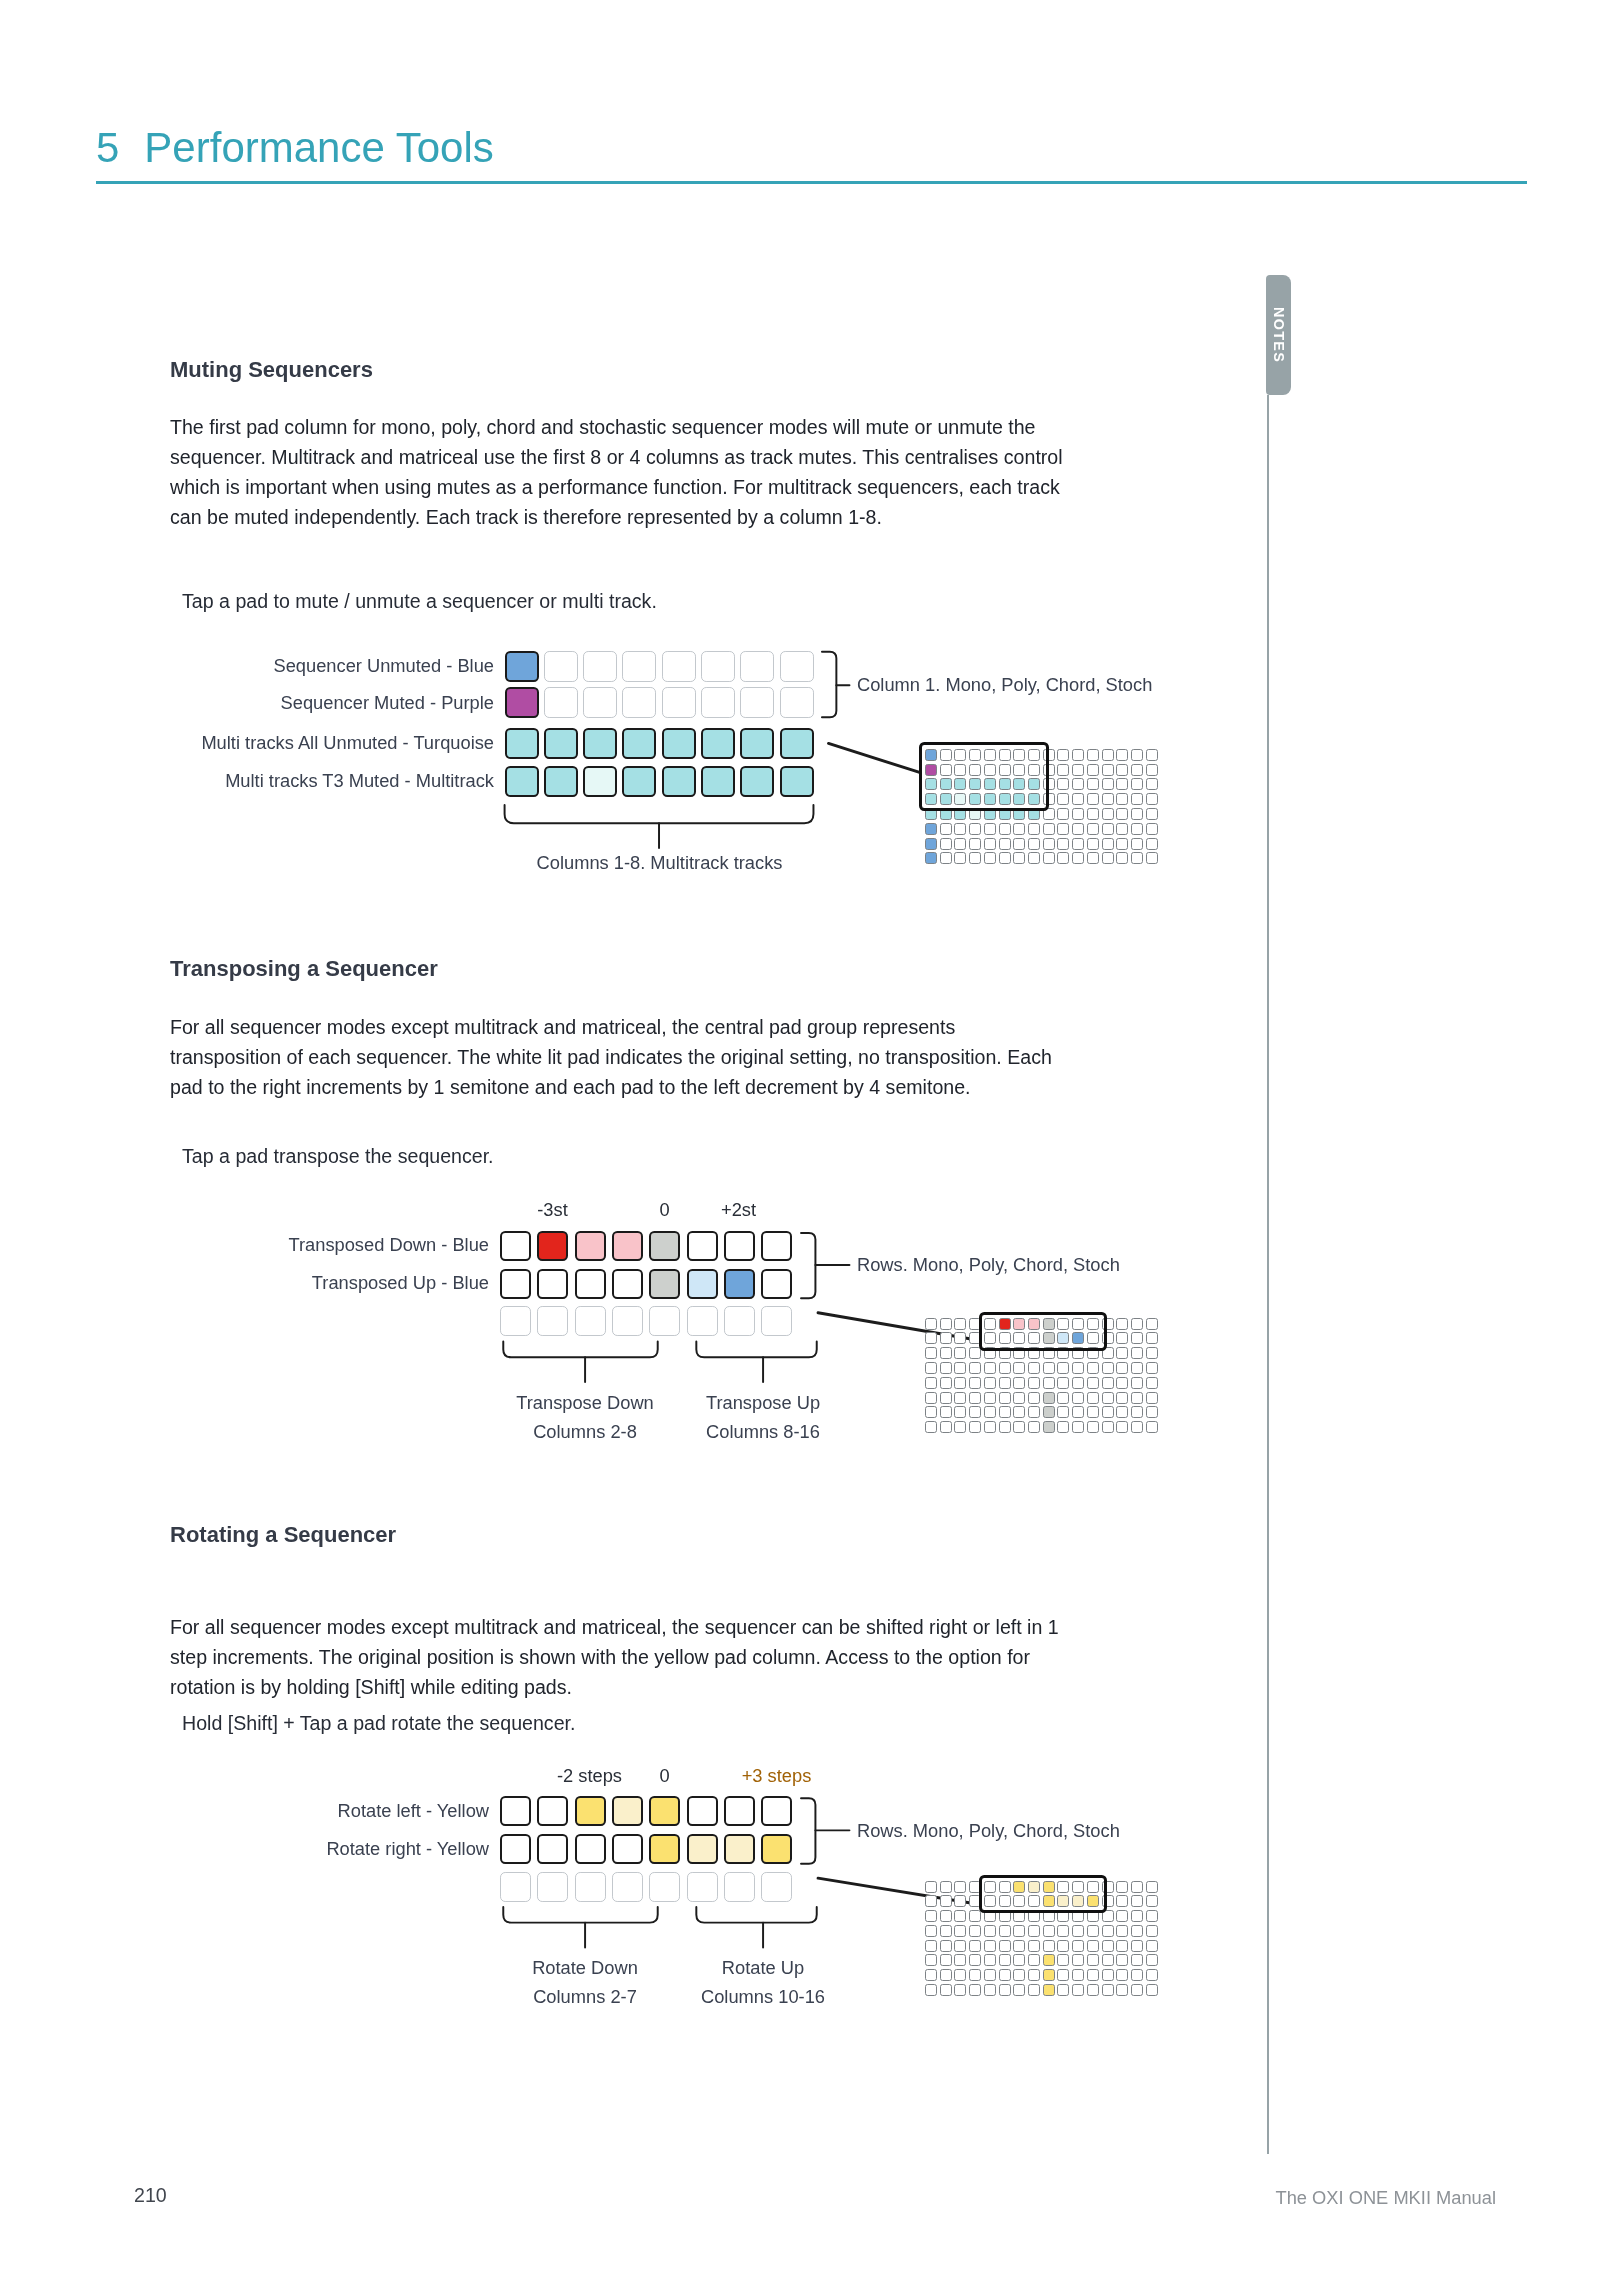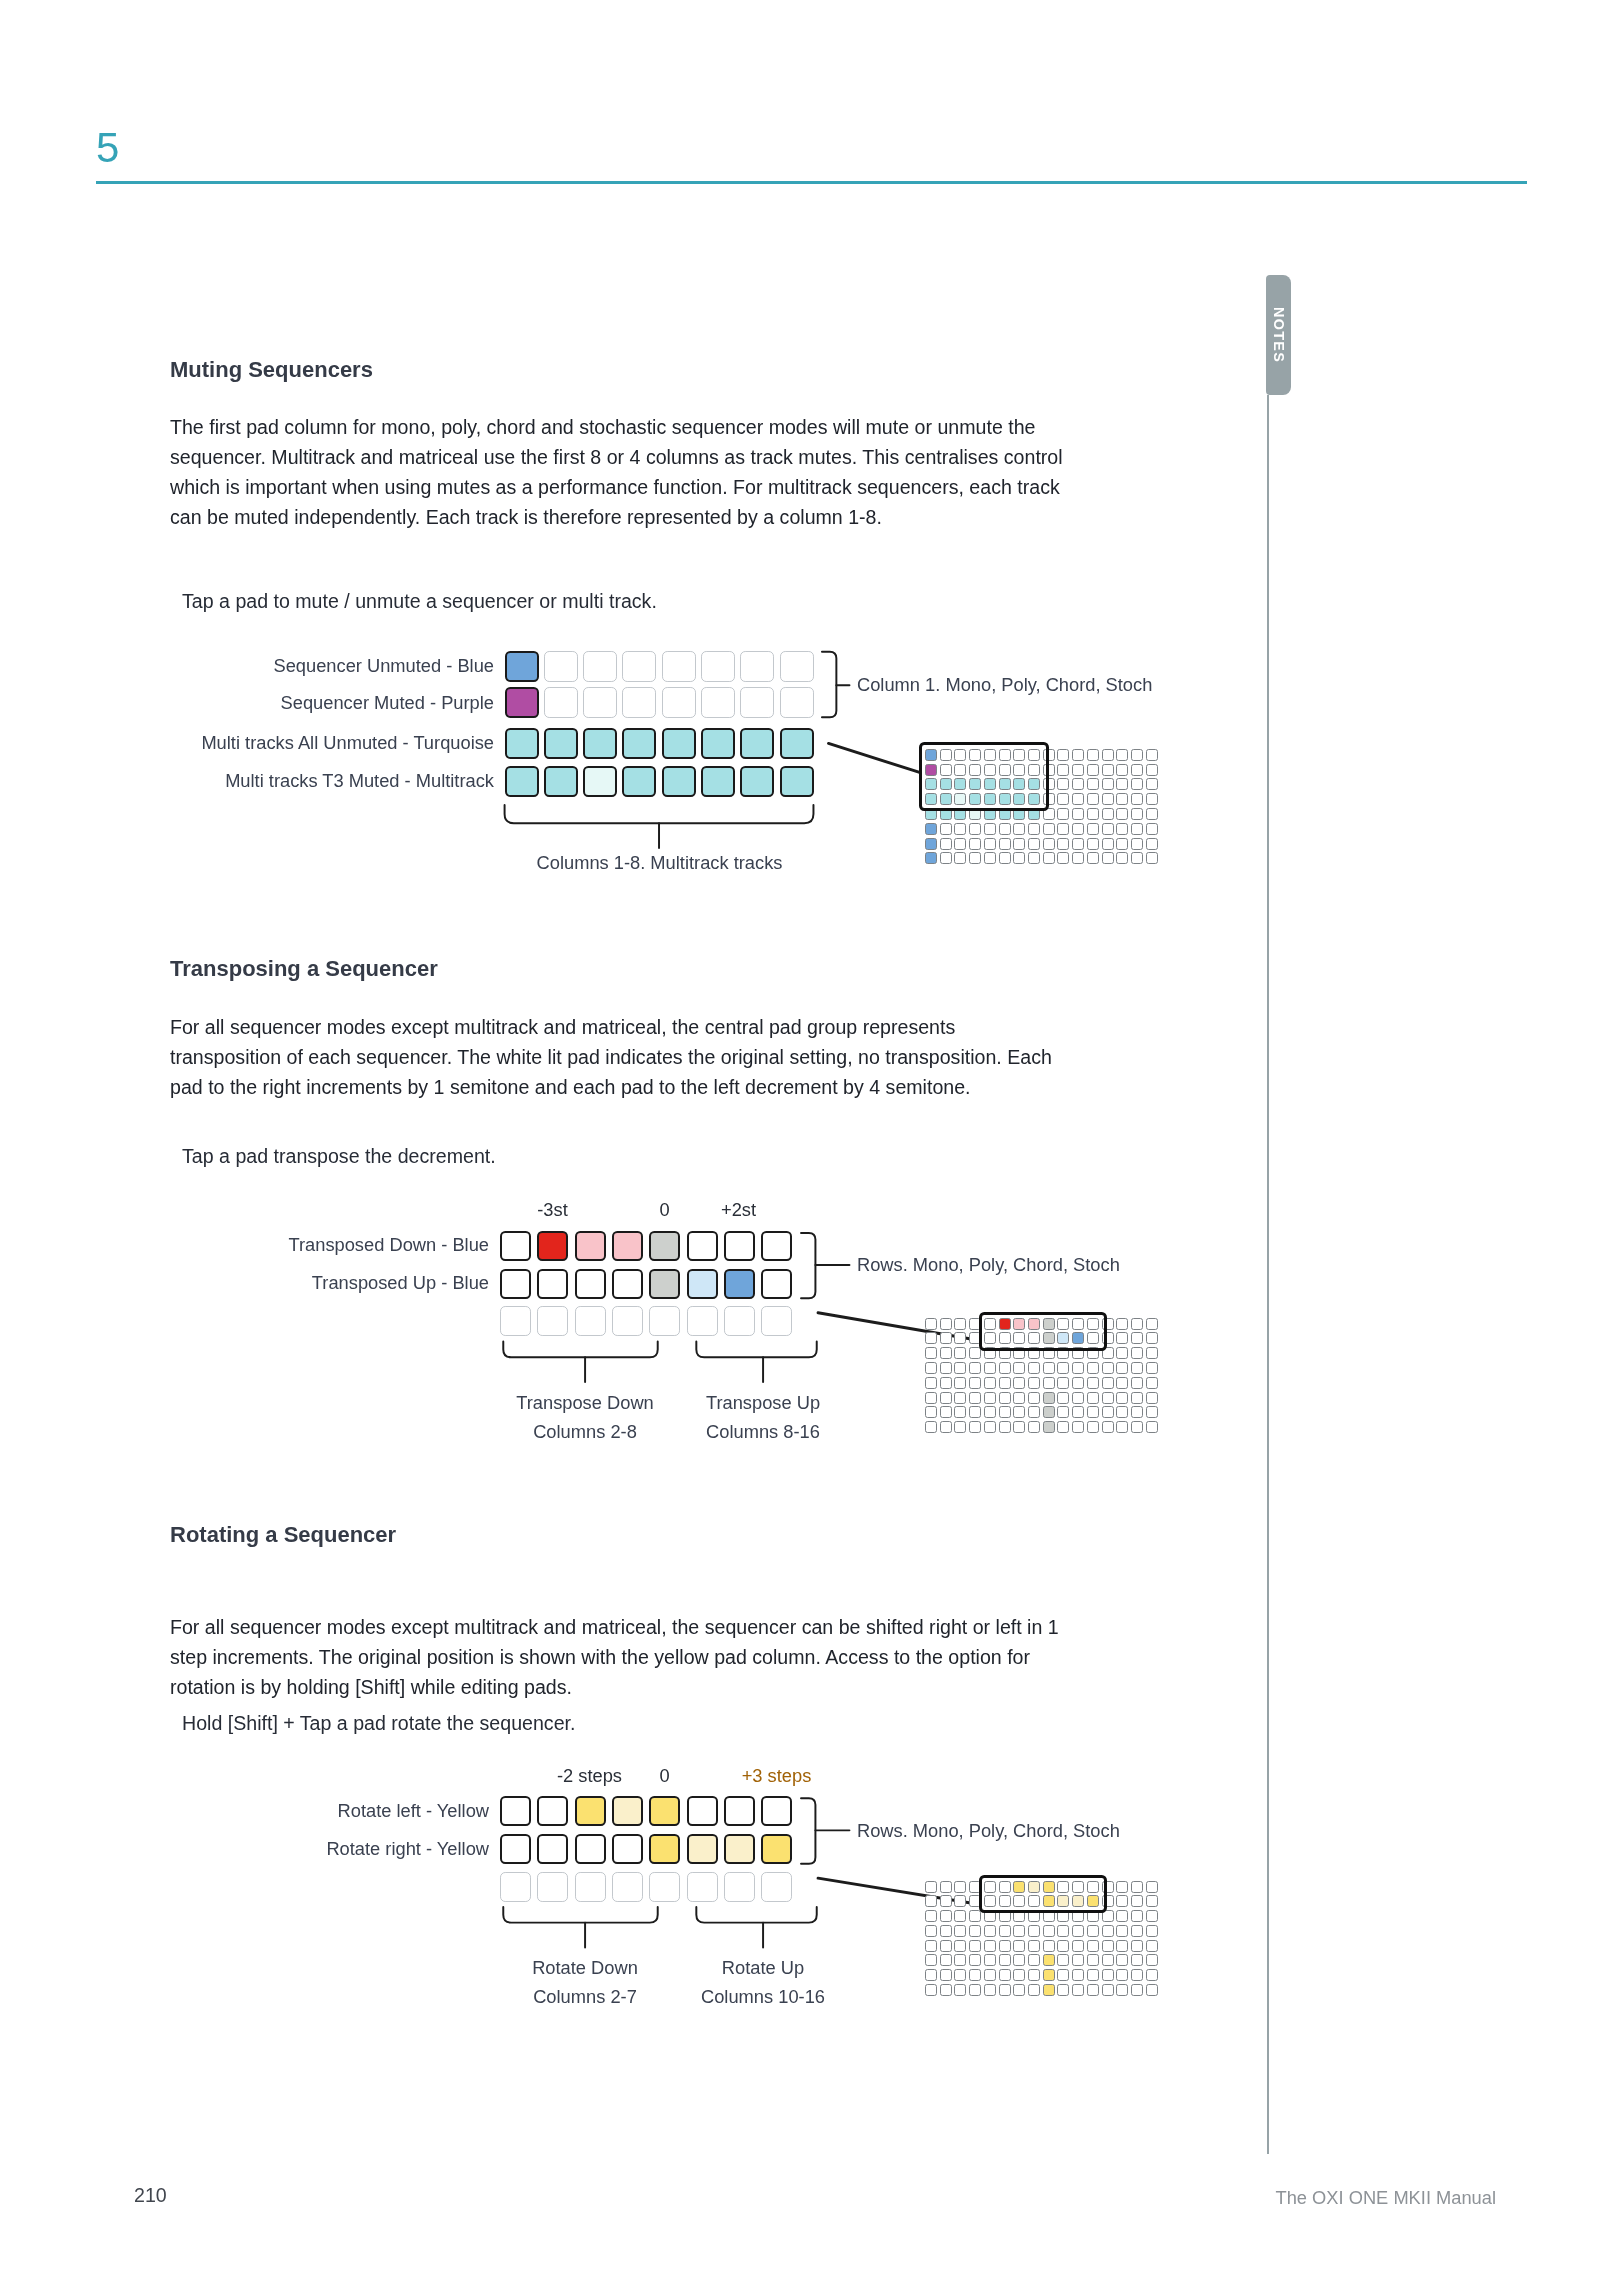--- a/index.html
+++ b/index.html
@@ -29,40 +29,41 @@
   .bracket-label{position:absolute;font-size:18.3px;line-height:29px;color:#3a4150;text-align:center;white-space:pre-line;}
   .hlbox{position:absolute;border:3.3px solid #101010;border-radius:5.2px;box-sizing:border-box;background:transparent;}
 </style>
 </head>
 <body>
 
 <div class="page">
 
   <div class="abs chapter">
     <span>5</span>
+    <span>Performance Tools</span>
   </div>
   <div class="abs chapter-rule"></div>
 
   <div class="abs notes-tab">
     <span>NOTES</span>
   </div>
   <div class="abs side-line"></div>
 
   <div class="abs sec-heading" style="top:357px">Muting Sequencers</div>
   <div class="abs sec-body" style="top:412px">The first pad column for mono, poly, chord and stochastic sequencer modes will mute or unmute the
 sequencer. Multitrack and matriceal use the first 8 or 4 columns as track mutes. This centralises control
 which is important when using mutes as a performance function. For multitrack sequencers, each track
 can be muted independently. Each track is therefore represented by a column 1-8.</div>
   <div class="abs instruction" style="top:590px">Tap a pad to mute / unmute a sequencer or multi track.</div>
 
   <div class="abs sec-heading" style="top:956px">Transposing a Sequencer</div>
   <div class="abs sec-body" style="top:1012px">For all sequencer modes except multitrack and matriceal, the central pad group represents
 transposition of each sequencer. The white lit pad indicates the original setting, no transposition. Each
 pad to the right increments by 1 semitone and each pad to the left decrement by 4 semitone.</div>
-  <div class="abs instruction" style="top:1145px">Tap a pad transpose the decrement.</div>
+  <div class="abs instruction" style="top:1145px">Tap a pad transpose the sequencer.</div>
 
   <div class="abs sec-heading" style="top:1522px">Rotating a Sequencer</div>
   <div class="abs sec-body" style="top:1612px">For all sequencer modes except multitrack and matriceal, the sequencer can be shifted right or left in 1
 step increments. The original position is shown with the yellow pad column. Access to the option for
 rotation is by holding [Shift] while editing pads.</div>
   <div class="abs instruction" style="top:1712px">Hold [Shift] + Tap a pad rotate the sequencer.</div>
 
   <svg class="abs lines" id="diagram-lines" width="1623" height="2295" viewBox="0 0 2480 3507">
       <path d="M1256 996 H1268 Q1278 996 1278 1006 V1086 Q1278 1096 1268 1096 H1256" fill="none" stroke="#1c1c1c" stroke-width="3" stroke-linecap="round"></path>
       <path d="M1278 1047 H1298" fill="none" stroke="#1c1c1c" stroke-width="3" stroke-linecap="round"></path>

